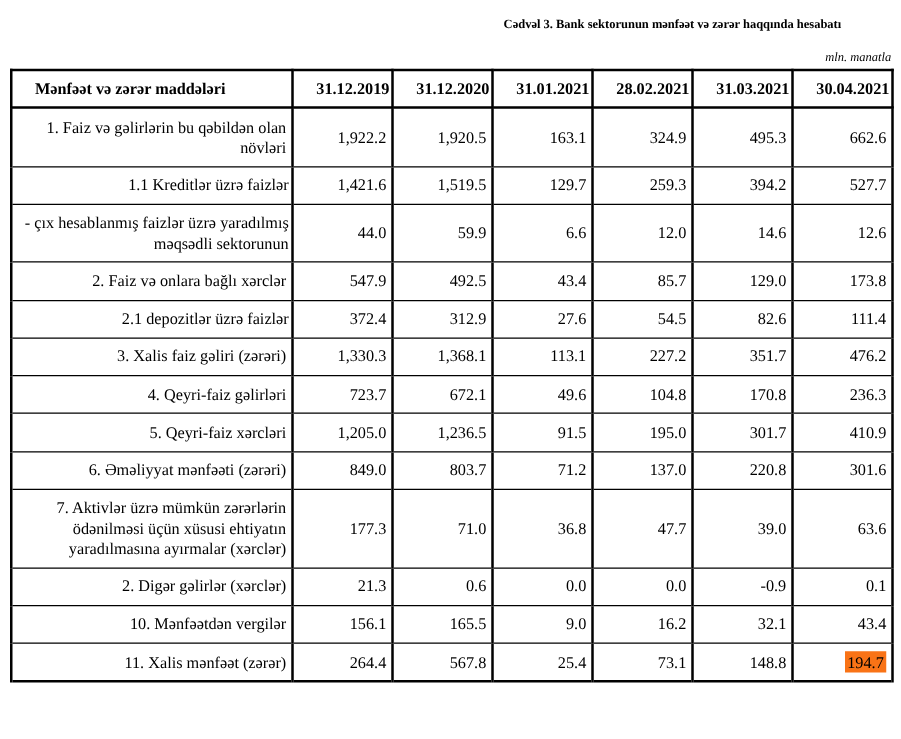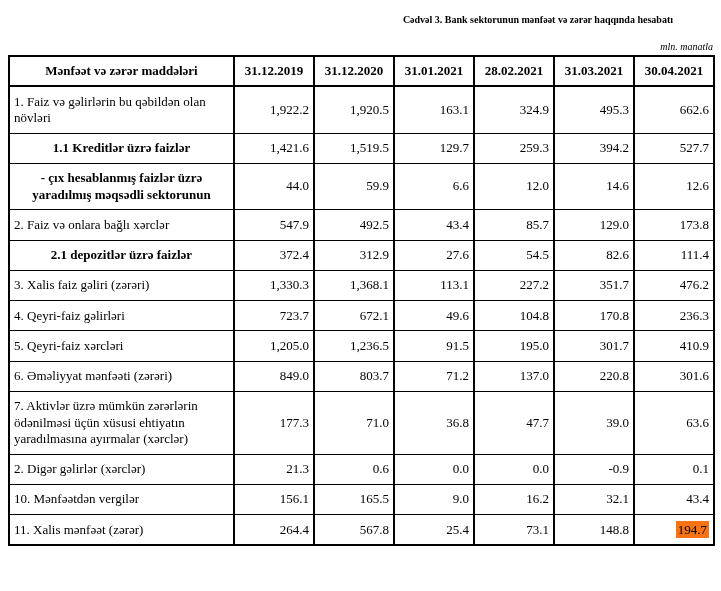--- a/index.html
+++ b/index.html
@@ -29,36 +29,36 @@
   table.pl-table {
     border-collapse: collapse;
     table-layout: fixed;
     width: 705px;
     border: 2px solid #000;
   }
   .pl-table th {
     border: 2px solid #000;
     font-size: 13px;
     font-weight: bold;
-    text-align: center;
-    padding: 6px 6px;
+    text-align: left;
+    padding: 6px 18px;
     vertical-align: middle;
   }
   .pl-table td {
     border-top: 1px solid #000;
     border-bottom: 1px solid #000;
     border-left: 2px solid #000;
     border-right: 2px solid #000;
     font-size: 13px;
     line-height: 1.25;
     padding: 6.5px 4px;
     vertical-align: middle;
   }
-  .label-cell { text-align: left; padding-left: 4px; }
-  .label-cell.center { text-align: center; padding-left: 2px; padding-right: 2px; font-weight: bold; }
+  .label-cell { text-align: right; padding-left: 4px; }
+  .label-cell.center { text-align: right; padding-left: 2px; padding-right: 2px; }
   .num-cell { text-align: right; padding-right: 7px; }
   .hl { padding: 1px 2px; }
 </style>
 </head>
 <body>
 
 <div class="page">
   <div class="title">Cədvəl 3. Bank sektorunun mənfəət və zərər haqqında hesabatı</div>
   <div class="unit-note">mln. manatla</div>
 

